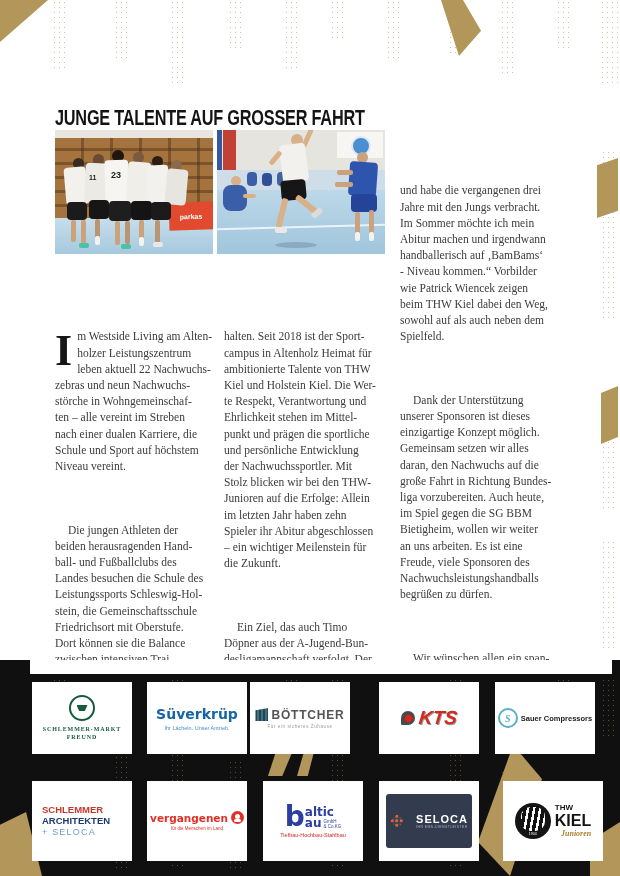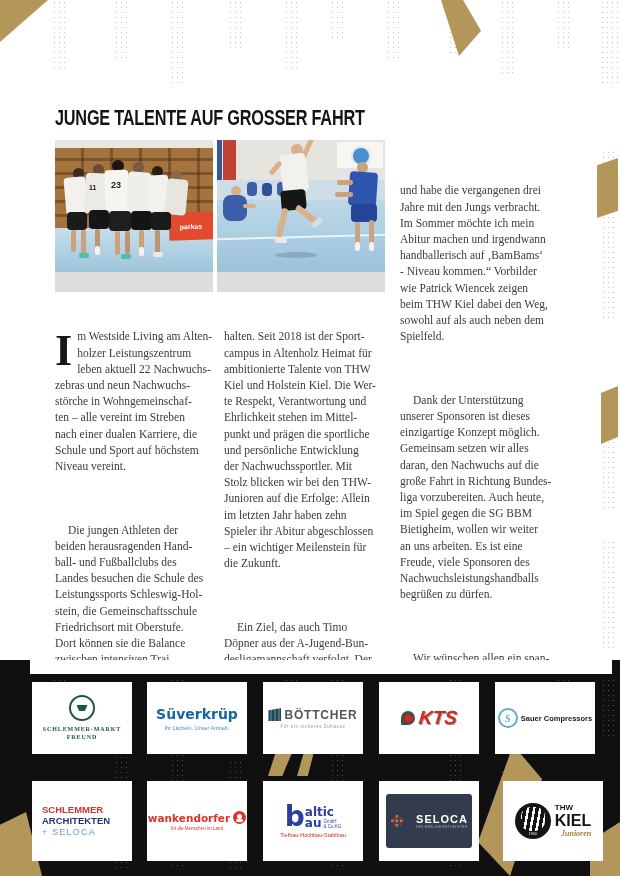--- a/index.html
+++ b/index.html
@@ -13,21 +13,21 @@
     background-image:radial-gradient(circle,rgba(173,144,85,.55) .8px,transparent .95px);
     background-size:5px 5px}
   .dots.onblack{background-image:radial-gradient(circle,rgba(178,150,92,.45) .8px,transparent .95px)}
   
   .headline{
     position:absolute;left:55px;top:90px;white-space:nowrap;
     font-family:"Liberation Sans",sans-serif;font-weight:bold;font-size:22px;
     letter-spacing:-0.3px;color:#141414;transform:scaleX(.74);transform-origin:left top;
   }
   
-  .photo{position:absolute;top:140px;height:152px;overflow:hidden;background:#ddd}
+  .photo{position:absolute;top:130px;height:124px;overflow:hidden;background:#ddd}
   #photoL{left:55px;width:158px}
   #photoR{left:217px;width:168px}
   .abs{position:absolute}
   .head{position:absolute;border-radius:50%}
   .jersey{position:absolute;border-radius:4px}
   .limb{position:absolute;border-radius:2px}
   .jnum{position:absolute;font-family:"Liberation Sans",sans-serif;font-weight:bold;color:#1d1d1d}
   .banner-red{position:absolute;background:#e14a2e;color:#fff;
     font-family:"Liberation Sans",sans-serif;font-weight:bold;font-size:7px;
     display:flex;align-items:center;justify-content:center}
@@ -332,21 +332,21 @@
     </div>
   <div class="sm-t">SCHLEMMER-MARKT</div>
   <div class="sm-t">FREUND</div>
 </div>
 
 <div class="card r1" id="card-sueverkrup" style="left:147px">
   <div class="sv-name">Süverkrüp</div>
   <div class="sv-tag">Ihr Lächeln. Unser Antrieb.</div>
 </div>
 
-<div class="card r1" id="card-boettcher" style="left:263px">
+<div class="card r1" id="card-boettcher" style="left:250px">
   <div class="bo-row">
     <div class="bo-icon"></div>
     <div class="bo-name">BÖTTCHER</div>
   </div>
   <div class="bo-tag">Für ein sicheres Zuhause</div>
 </div>
 
 <div class="card r1" id="card-kts" style="left:379px">
   <div class="kts-row">
     <div class="kts-icon">
@@ -364,21 +364,21 @@
 </div>
 
 <div class="card r2" id="card-schnittger" style="left:32px">
   <div class="sc1">SCHLEMMER</div>
   <div class="sc2">ARCHITEKTEN</div>
   <div class="sc3">+ SELOCA</div>
 </div>
 
 <div class="card r2" id="card-wankendorfer" style="left:147px">
   <div class="wa-row">
-    <div class="wa-name">wankendorfer</div>
+    <div class="wa-name">vergangenen</div>
     <div class="wa-icon"></div>
   </div>
   <div class="wa-tag">für die Menschen im Land</div>
 </div>
 
 <div class="card r2" id="card-baltic" style="left:263px">
   <div class="bb-row">
     <span class="bb-b">b</span>
     <div class="bb-col">
       <span class="bb-altic">altic</span>

